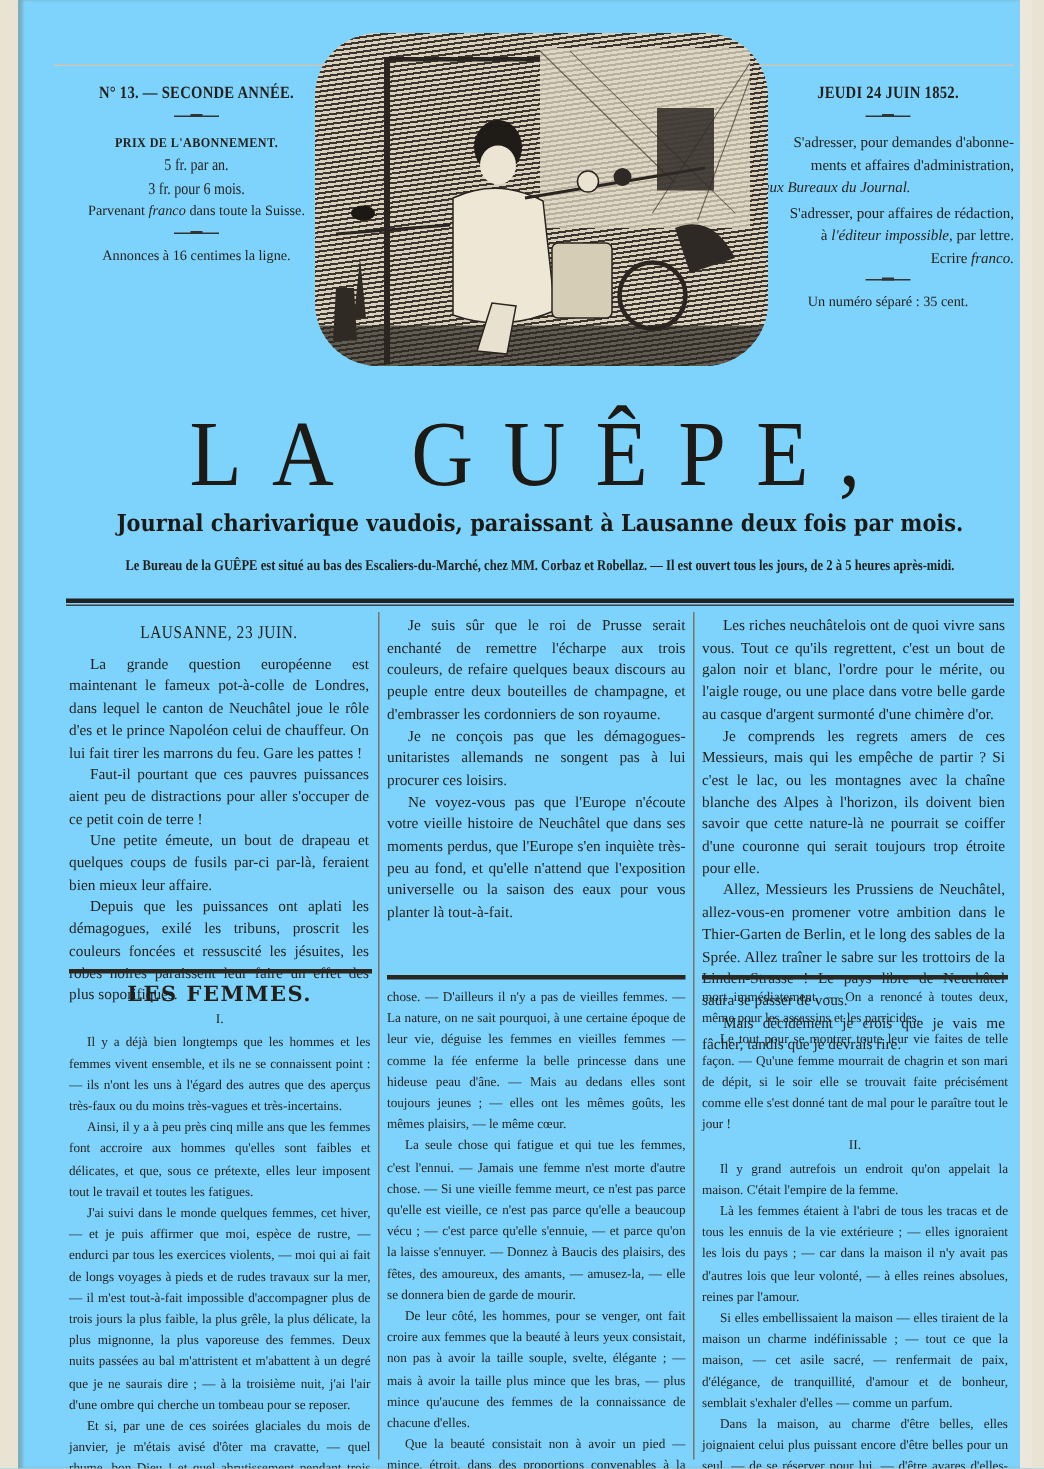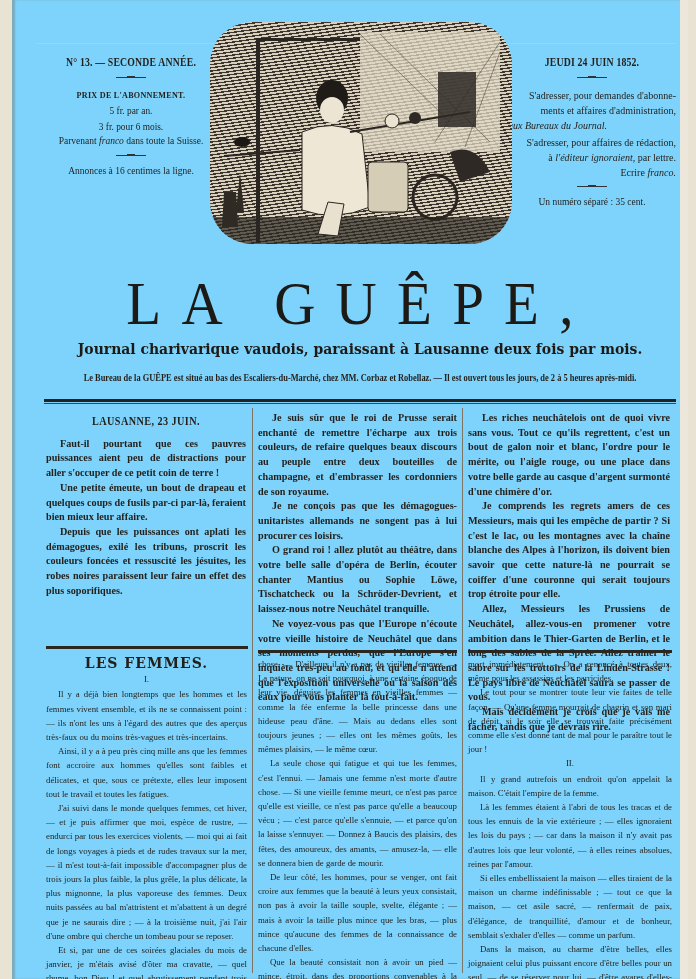--- a/index.html
+++ b/index.html
@@ -52,21 +52,21 @@
     font-family:"DejaVu Serif", serif; font-weight:bold; font-size:15.5px; color:#1d1a16;
     transform:scaleX(0.9);
   }
   .bureau {
     position:absolute; left:0; width:696px; top:372px; text-align:center;
     font-size:10px; font-weight:bold; transform:scaleX(0.84);
   }
   .thick-rule { position:absolute; left:32px; width:632px; top:399px; height:3px; background:#222; }
   .thin-rule { position:absolute; left:32px; width:632px; top:403px; height:1px; background:#444; }
 
-  .col { position:absolute; font-size:10.2px; line-height:14.7px; text-align:justify;font-weight:bold; }
+  .col { position:absolute; font-size:10.2px; line-height:14.7px; text-align:justify; }
   .col p { margin:0; text-indent:14px; }
   .col1 { left:34px; width:200px; top:411px; }
   .col2 { left:246px; width:199px; top:411px; }
   .col3 { left:456px; width:202px; top:411px; }
   .vline { position:absolute; width:1px; background:#7d7464; }
   .sec-title { text-align:center; font-size:12px; margin:3px 0 8px; transform:scaleX(0.85); letter-spacing:0.5px; }
 
   .col-rule { position:absolute; height:3px; background:#2a2620; }
 
   .lower { position:absolute; font-size:8.8px; line-height:14.2px; text-align:justify; }
@@ -100,21 +100,21 @@
   <div class="hdr-right">
     <div class="date">JEUDI 24 JUIN 1852.</div>
     <div class="mini-rule"></div>
     <div class="addr">
       <div>S'adresser, pour demandes d'abonne-</div>
       <div>ments et affaires d'administration,</div>
       <div style="text-align:left;padding-left:4px"><em>aux Bureaux du Journal.</em></div>
     </div>
     <div class="addr" style="margin-top:2px">
       <div>S'adresser, pour affaires de rédaction,</div>
-      <div><span>à </span><em>l'éditeur ignoraient</em><span>, par lettre.</span></div>
+      <div><span>à </span><em>l'éditeur impossible</em><span>, par lettre.</span></div>
       <div class="left"><span>Ecrire </span><em>franco.</em></div>
     </div>
     <div class="mini-rule" style="margin-top:6px"></div>
     <div class="single" style="margin-top:0">Un numéro séparé : 35 cent.</div>
   </div>
 
   <div class="engraving">
     <svg width="302" height="222" viewBox="0 0 302 222">
       <rect x="0" y="195" width="302" height="27" fill="#2e2924" opacity="0.7"></rect>
       <path d="M150 10 L290 10 L290 130 L150 130 Z" fill="#e2dac6" opacity="0.75"></path>
@@ -147,28 +147,28 @@
   <div class="subtitle">Journal charivarique vaudois, paraissant à Lausanne deux fois par mois.</div>
   <div class="bureau">Le Bureau de la GUÊPE est situé au bas des Escaliers-du-Marché, chez MM. Corbaz et Robellaz. — Il est ouvert tous les jours, de 2 à 5 heures après-midi.</div>
   <div class="thick-rule"></div>
   <div class="thin-rule"></div>
 
   <div class="vline" style="left:240px;top:408px;height:565px"></div>
   <div class="vline" style="left:450px;top:408px;height:565px"></div>
 
   <div class="col col1">
     <div class="sec-title">LAUSANNE, 23 JUIN.</div>
+    <p>La grande question européenne est maintenant le fameux pot-à-colle de Londres, dans lequel le canton de Neuchâtel joue le rôle d'es et le prince Napoléon celui de chauffeur. On lui fait tirer les marrons du feu. Gare les pattes !</p>
     <p>Faut-il pourtant que ces pauvres puissances aient peu de distractions pour aller s'occuper de ce petit coin de terre !</p>
     <p>Une petite émeute, un bout de drapeau et quelques coups de fusils par-ci par-là, feraient bien mieux leur affaire.</p>
     <p>Depuis que les puissances ont aplati les démagogues, exilé les tribuns, proscrit les couleurs foncées et ressuscité les jésuites, les robes noires paraissent leur faire un effet des plus soporifiques.</p>
   </div>
   <div class="col col2">
     <p>Je suis sûr que le roi de Prusse serait enchanté de remettre l'écharpe aux trois couleurs, de refaire quelques beaux discours au peuple entre deux bouteilles de champagne, et d'embrasser les cordonniers de son royaume.</p>
     <p>Je ne conçois pas que les démagogues-unitaristes allemands ne songent pas à lui procurer ces loisirs.</p>
-    <p>O grand roi ! allez plutôt au théâtre, dans votre belle salle d'opéra de Berlin, écouter chanter Mantius ou Sophie Löwe, Tischatcheck ou la Schröder-Devrient, et laissez-nous notre Neuchâtel tranquille.</p>
     <p>Ne voyez-vous pas que l'Europe n'écoute votre vieille histoire de Neuchâtel que dans ses moments perdus, que l'Europe s'en inquiète très-peu au fond, et qu'elle n'attend que l'exposition universelle ou la saison des eaux pour vous planter là tout-à-fait.</p>
   </div>
   <div class="col col3">
     <p>Les riches neuchâtelois ont de quoi vivre sans vous. Tout ce qu'ils regrettent, c'est un bout de galon noir et blanc, l'ordre pour le mérite, ou l'aigle rouge, ou une place dans votre belle garde au casque d'argent surmonté d'une chimère d'or.</p>
     <p>Je comprends les regrets amers de ces Messieurs, mais qui les empêche de partir ? Si c'est le lac, ou les montagnes avec la chaîne blanche des Alpes à l'horizon, ils doivent bien savoir que cette nature-là ne pourrait se coiffer d'une couronne qui serait toujours trop étroite pour elle.</p>
     <p>Allez, Messieurs les Prussiens de Neuchâtel, allez-vous-en promener votre ambition dans le Thier-Garten de Berlin, et le long des sables de la Sprée. Allez traîner le sabre sur les trottoirs de la Linden-Strasse ! Le pays libre de Neuchâtel saura se passer de vous.</p>
     <p>Mais décidément je crois que je vais me fâcher, tandis que je devrais rire.</p>
   </div>
 
   <div class="col-rule" style="left:34px;width:202px;top:646px"></div>

